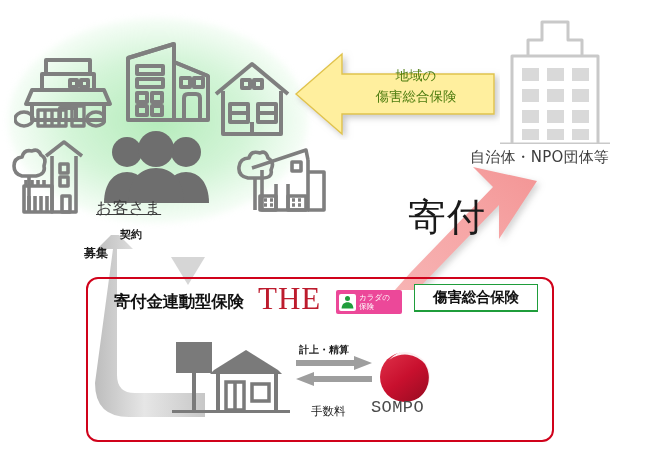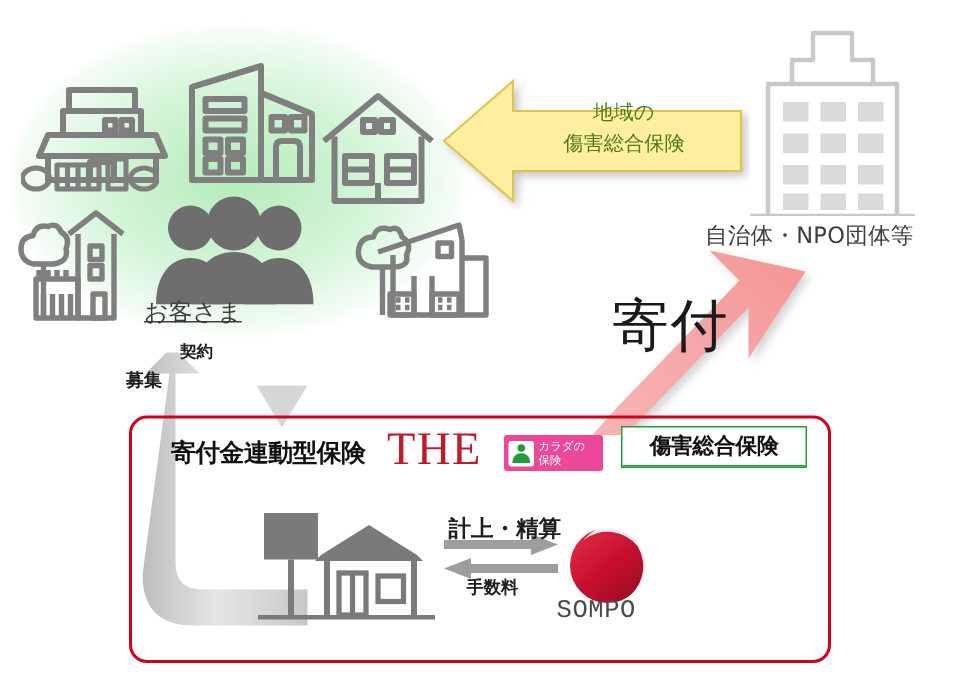--- a/index.html
+++ b/index.html
@@ -199,29 +199,29 @@
     left: 371px; top: 398px;
     font-size: 17px;
     color: #4a4a4a;
     font-family: Liberation Mono, monospace;
     letter-spacing: 0.4px;
   }
 
   
   #keijou-label {
     left: 299px; top: 343px;
-    font-size: 15px;
+    font-size: 10px;
     font-weight: bold;
     color: #1d1d1d;
     font-family: Liberation Mono, monospace;
   }
   #tesuryo-label {
-    left: 311px; top: 384px;
+    left: 311px; top: 404px;
     font-size: 11.5px;
-    font-weight: bold;
+    font-weight: normal;
     color: #1d1d1d;
     font-family: "DejaVu Sans", "Liberation Sans", sans-serif;
   }
 </style>
 </head>
 <body>
 
 <div id="stage">
 
   <div id="community-blob" class="abs"></div>

